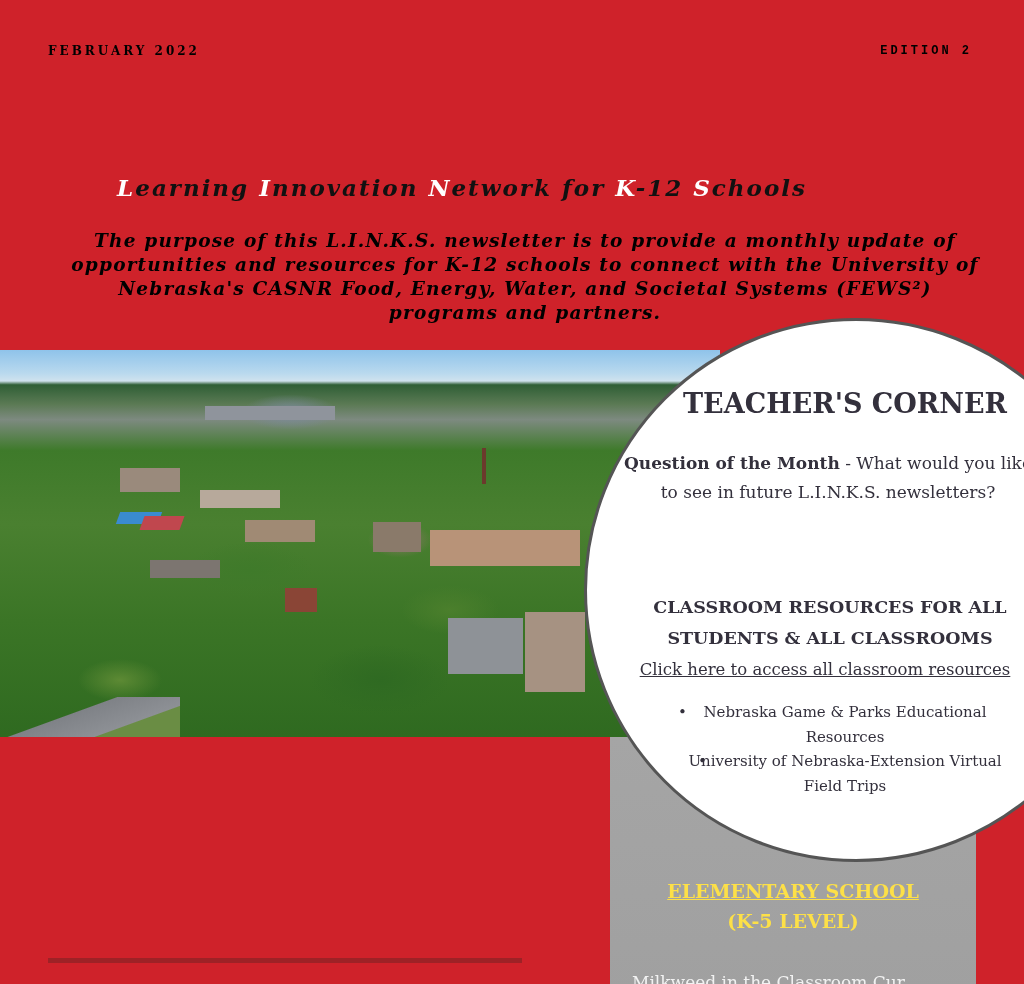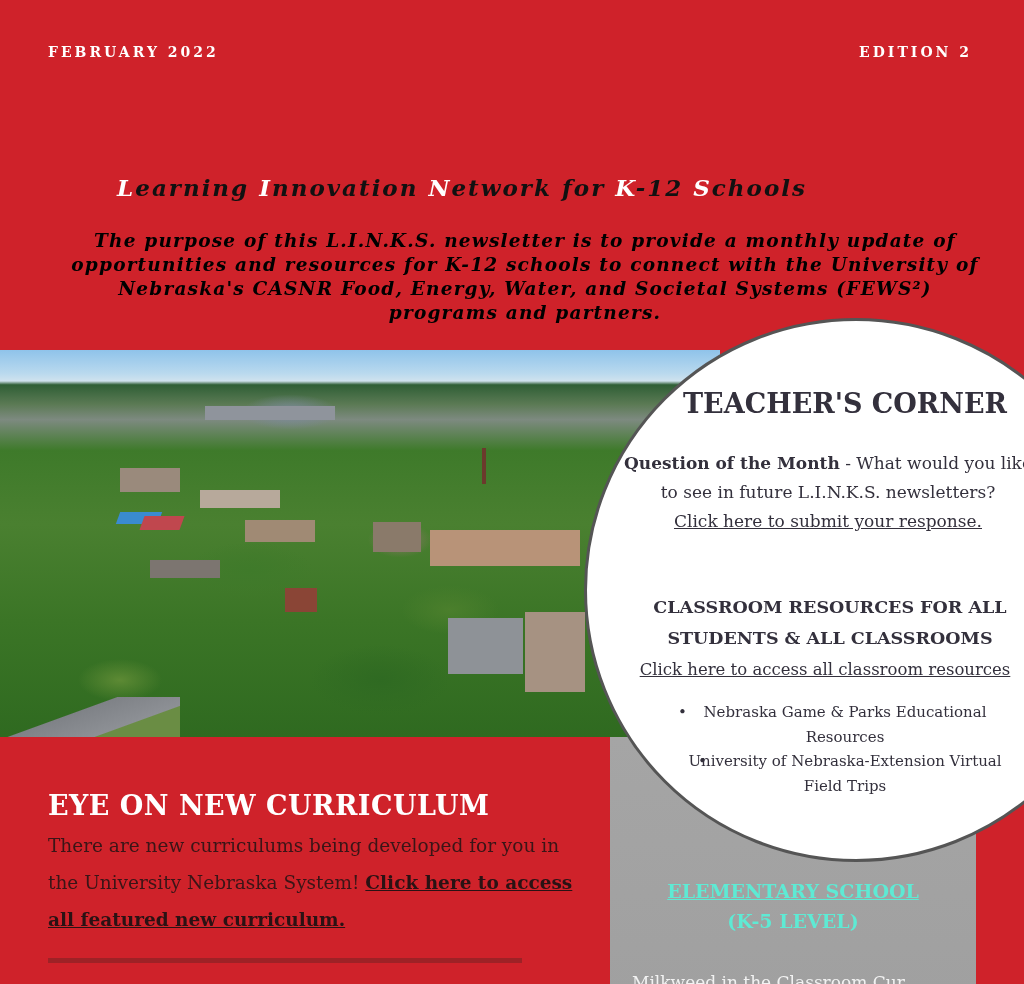--- a/index.html
+++ b/index.html
@@ -2,23 +2,23 @@
 <html><head>
 <meta charset="utf-8">
 <style>
   * { box-sizing: border-box; margin: 0; padding: 0; }
   html, body { width: 1024px; height: 984px; overflow: hidden; background: #cf222a; }
   body { position: relative; font-family: "DejaVu Serif", serif; }
 
   .page { position: absolute; inset: 0; background: #cf222a; overflow: hidden; }
 
   .meta { position: absolute; top: 44px; font-family: "DejaVu Serif", serif; font-weight: bold;
-          font-size: 14px; letter-spacing: 3px; color: #ffffff; }
+          font-size: 12px; letter-spacing: 3px; color: #000000; }
   .meta.left { left: 48px; }
-  .meta.right { right: 52px; }
+  .meta.right { right: 52px; font-family: Liberation Mono, monospace; }
 
   .title { position: absolute; top: 78px; left: 0; width: 1024px; text-align: center;
            font-family: "DejaVu Sans", sans-serif; font-weight: bold; color: #fff;
            font-size: 70px; letter-spacing: 0px; line-height: 90px; }
 
   .subtitle { position: absolute; top: 174px; left: 0; width: 924px; text-align: center;
               font-family: "DejaVu Serif", serif; font-style: italic; font-weight: bold;
               font-size: 23px; letter-spacing: 2px; color: #111; }
   .subtitle .cap { color: #fff; }
 
@@ -54,21 +54,21 @@
   .tc-res-title { top: 592px; left: 630px; width: 400px; font-size: 17.5px; font-weight: bold; line-height: 31px; }
   .tc-res-link { top: 660px; left: 620px; width: 410px; font-size: 16.5px; }
   .tc-list { top: 700px; left: 660px; width: 350px; font-size: 15px; line-height: 24.5px; text-align: center; list-style: none; }
   .tc-list li { position: relative; padding-left: 20px; }
   .tc-list li::before { content: "\2022"; position: absolute; left: 18px; top: 0; }
   .tc-list li:last-child::before { left: 38px; }
 
   .gray { position: absolute; left: 610px; top: 737px; width: 366px; height: 260px;
           background: linear-gradient(180deg, #a5a5a5 0%, #a0a0a0 100%); z-index: 1; }
   .elem { position: absolute; z-index: 2; left: 610px; width: 366px; text-align: center;
-          color: #5eead4; font-family: "DejaVu Serif", serif; font-weight: bold; font-size: 19px; }
+          color: #fde047; font-family: "DejaVu Serif", serif; font-weight: bold; font-size: 19px; }
   .elem-t1 { top: 880px; text-decoration: underline; }
   .elem-t2 { top: 910px; }
   .elem-cut { position: absolute; z-index: 2; top: 972px; left: 632px; color: #f2f2f2; font-size: 17px; }
 
   .eye { position: absolute; left: 48px; top: 790px; width: 560px; z-index: 2; }
   .eye-title { font-family: "DejaVu Serif", serif; color: #fff; font-size: 27px; letter-spacing: 0.5px; }
   .eye-body { margin-top: 6px; font-family: "DejaVu Serif", serif; color: #3a1517; font-size: 18.5px; line-height: 37px; width: 530px; }
   .eye-body a { color: #2a1214; font-weight: bold; text-decoration: underline; cursor: pointer; }
   .eye-rule { position: absolute; left: 48px; top: 958px; width: 474px; height: 5px; background: #9e2226; }
 </style>
@@ -100,33 +100,28 @@
     <div class="court1"></div>
     <div class="court2"></div>
     <div class="road"></div>
   </div>
 
   <div class="circle"></div>
 
   <h2 class="tc tc-title">TEACHER'S CORNER</h2>
   <p class="tc tc-q">
     <b>Question of the Month</b><span> - What would you like to see in future L.I.N.K.S. newsletters?</span><br>
-    <a class="tc-link">Click here to submit your response.</a>
   </p>
   <h3 class="tc tc-res-title">CLASSROOM RESOURCES FOR ALL STUDENTS &amp; ALL CLASSROOMS</h3>
   <a class="tc tc-res-link tc-link">Click here to access all classroom resources</a>
   <ul class="tc tc-list">
     <li>Nebraska Game &amp; Parks Educational Resources</li>
     <li>University of Nebraska-Extension Virtual Field Trips</li>
   </ul>
 
   <div class="gray"></div>
   <div class="elem elem-t1">ELEMENTARY SCHOOL</div>
   <div class="elem elem-t2">(K-5 LEVEL)</div>
   <div class="elem-cut">Milkweed in the Classroom Cur...</div>
 
-  <div class="eye">
-    <h2 class="eye-title">EYE ON NEW CURRICULUM</h2>
-    <p class="eye-body"><span>There are new curriculums being developed for you in the University Nebraska System! </span><a>Click here to access all featured new curriculum.</a></p>
-  </div>
   <div class="eye-rule"></div>
 
 </div>
 
 </body></html>

